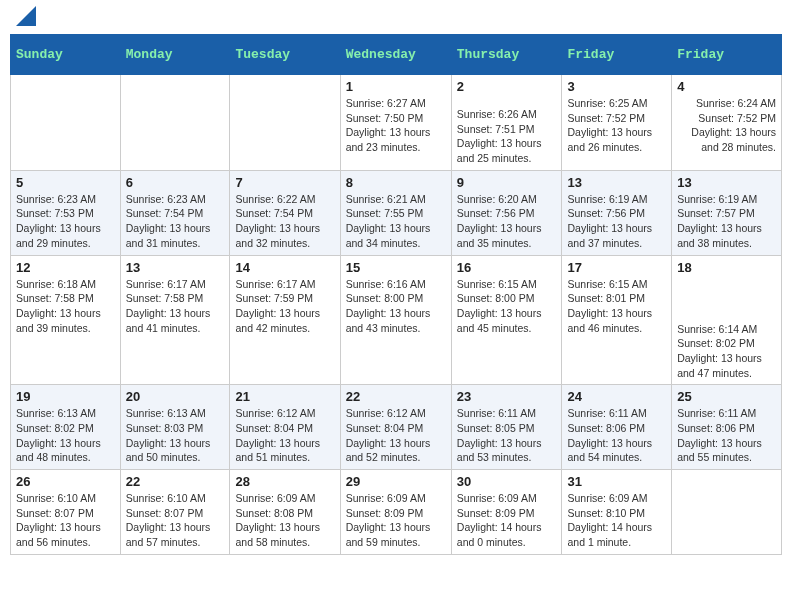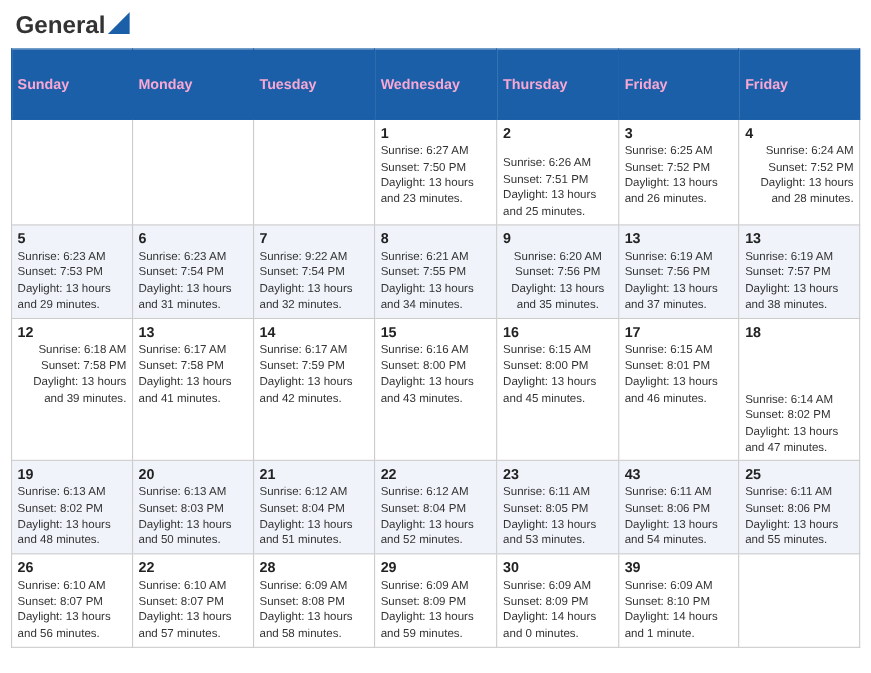--- a/index.html
+++ b/index.html
@@ -34,26 +34,27 @@
       font-size: 16px;
       color: #555;
     }
     table {
       width: 100%;
       border-collapse: collapse;
       font-size: 11px;
     }
     thead tr th {
       background-color: #1a5fa8;
-      color: #f9a8d4;
+      color: #86efac;
       text-align: left;
-      padding: 24px 5px;
+      padding: 12px 5px;
       font-size: 13px;
       font-weight: bold;
       border: 1px solid #1a5fa8;
+      font-family: Liberation Mono, monospace;
     }
     tbody tr td {
       border: 1px solid #ccc;
       vertical-align: top;
       padding: 4px 5px;
       height: 80px;
       width: 113px;
     }
     tbody tr:nth-child(odd) td {
       background-color: #fff;
@@ -77,21 +78,20 @@
       background-color: #fff !important;
     }
   </style>
 </head>
 <body>
 
 <div class="header">
   <div class="logo">
     <div>
       <div style="display:flex;align-items:center;">
-        <span class="logo-general" style="font-size:22px;font-weight:bold;color:#333;">General</span>
         <svg width="20" height="20" viewBox="0 0 20 20" style="margin-left:2px;margin-top:-4px;">
           <polygon points="0,20 20,0 20,20" fill="#1a5fa8"></polygon>
         </svg>
       </div>
     </div>
   </div>
   <div class="title-block">
     <div class="main-title"></div>
     <div class="subtitle"></div>
   </div>
@@ -153,35 +153,35 @@
         </td>
         <td>
           <span class="day-num">6</span>
           <div class="day-info" style="white-space: pre-line;">Sunrise: 6:23 AM
 Sunset: 7:54 PM
 Daylight: 13 hours
 and 31 minutes.</div>
         </td>
         <td>
           <span class="day-num">7</span>
-          <div class="day-info" style="white-space: pre-line;">Sunrise: 9:22 AM
+          <div class="day-info" style="white-space: pre-line;">Sunrise: 6:22 AM
 Sunset: 7:54 PM
 Daylight: 13 hours
 and 32 minutes.</div>
         </td>
         <td>
           <span class="day-num">8</span>
           <div class="day-info" style="white-space: pre-line;">Sunrise: 6:21 AM
 Sunset: 7:55 PM
 Daylight: 13 hours
 and 34 minutes.</div>
         </td>
         <td>
           <span class="day-num">9</span>
-          <div class="day-info" style="white-space: pre-line; text-align: center;">Sunrise: 6:20 AM
+          <div class="day-info" style="white-space: pre-line;">Sunrise: 6:20 AM
 Sunset: 7:56 PM
 Daylight: 13 hours
 and 35 minutes.</div>
         </td>
         <td>
           <span class="day-num">13</span>
           <div class="day-info" style="white-space: pre-line;">Sunrise: 6:19 AM
 Sunset: 7:56 PM
 Daylight: 13 hours
 and 37 minutes.</div>
@@ -190,21 +190,21 @@
           <span class="day-num">13</span>
           <div class="day-info" style="white-space: pre-line;">Sunrise: 6:19 AM
 Sunset: 7:57 PM
 Daylight: 13 hours
 and 38 minutes.</div>
         </td>
       </tr>
       <tr>
         <td>
           <span class="day-num">12</span>
-          <div class="day-info" style="white-space: pre-line; text-align: right;">Sunrise: 6:18 AM
+          <div class="day-info" style="white-space: pre-line;">Sunrise: 6:18 AM
 Sunset: 7:58 PM
 Daylight: 13 hours
 and 39 minutes.</div>
         </td>
         <td>
           <span class="day-num">13</span>
           <div class="day-info" style="white-space: pre-line;">Sunrise: 6:17 AM
 Sunset: 7:58 PM
 Daylight: 13 hours
 and 41 minutes.</div>
@@ -275,21 +275,21 @@
 and 52 minutes.</div>
         </td>
         <td>
           <span class="day-num">23</span>
           <div class="day-info" style="white-space: pre-line;">Sunrise: 6:11 AM
 Sunset: 8:05 PM
 Daylight: 13 hours
 and 53 minutes.</div>
         </td>
         <td>
-          <span class="day-num">43</span>
+          <span class="day-num">24</span>
           <div class="day-info" style="white-space: pre-line;">Sunrise: 6:11 AM
 Sunset: 8:06 PM
 Daylight: 13 hours
 and 54 minutes.</div>
         </td>
         <td>
           <span class="day-num">25</span>
           <div class="day-info" style="white-space: pre-line;">Sunrise: 6:11 AM
 Sunset: 8:06 PM
 Daylight: 13 hours
@@ -326,21 +326,21 @@
 and 59 minutes.</div>
         </td>
         <td>
           <span class="day-num">30</span>
           <div class="day-info" style="white-space: pre-line;">Sunrise: 6:09 AM
 Sunset: 8:09 PM
 Daylight: 14 hours
 and 0 minutes.</div>
         </td>
         <td>
-          <span class="day-num">39</span>
+          <span class="day-num">31</span>
           <div class="day-info" style="white-space: pre-line;">Sunrise: 6:09 AM
 Sunset: 8:10 PM
 Daylight: 14 hours
 and 1 minute.</div>
         </td>
         <td class="empty"></td>
       </tr>
     </tbody>
 </table>
 

